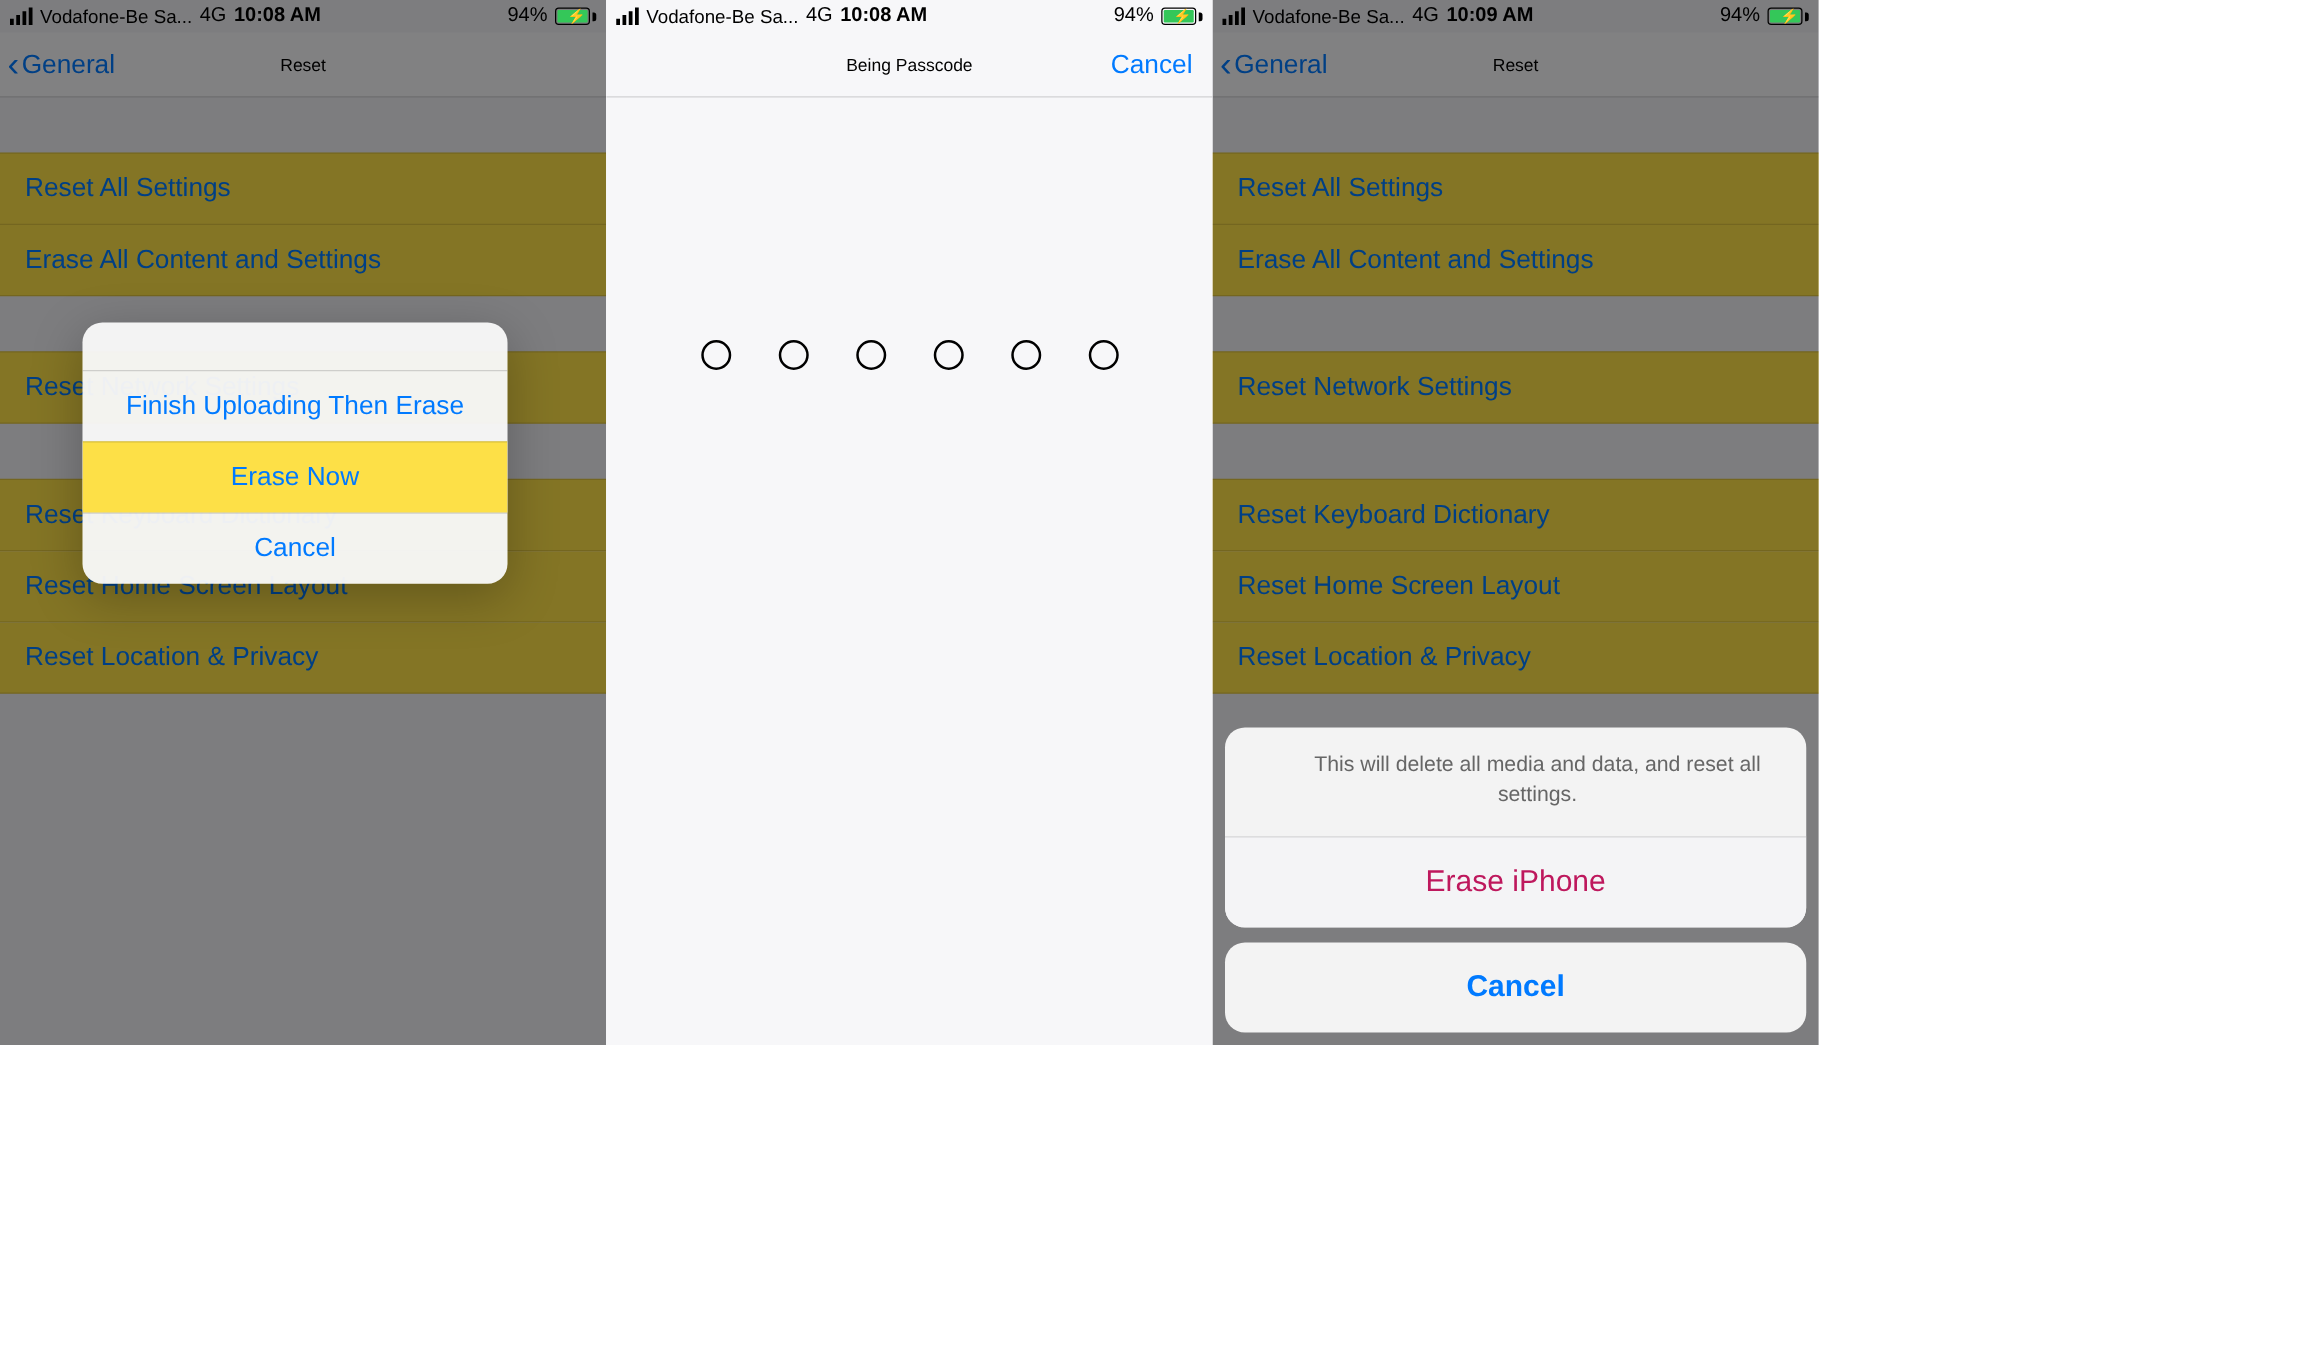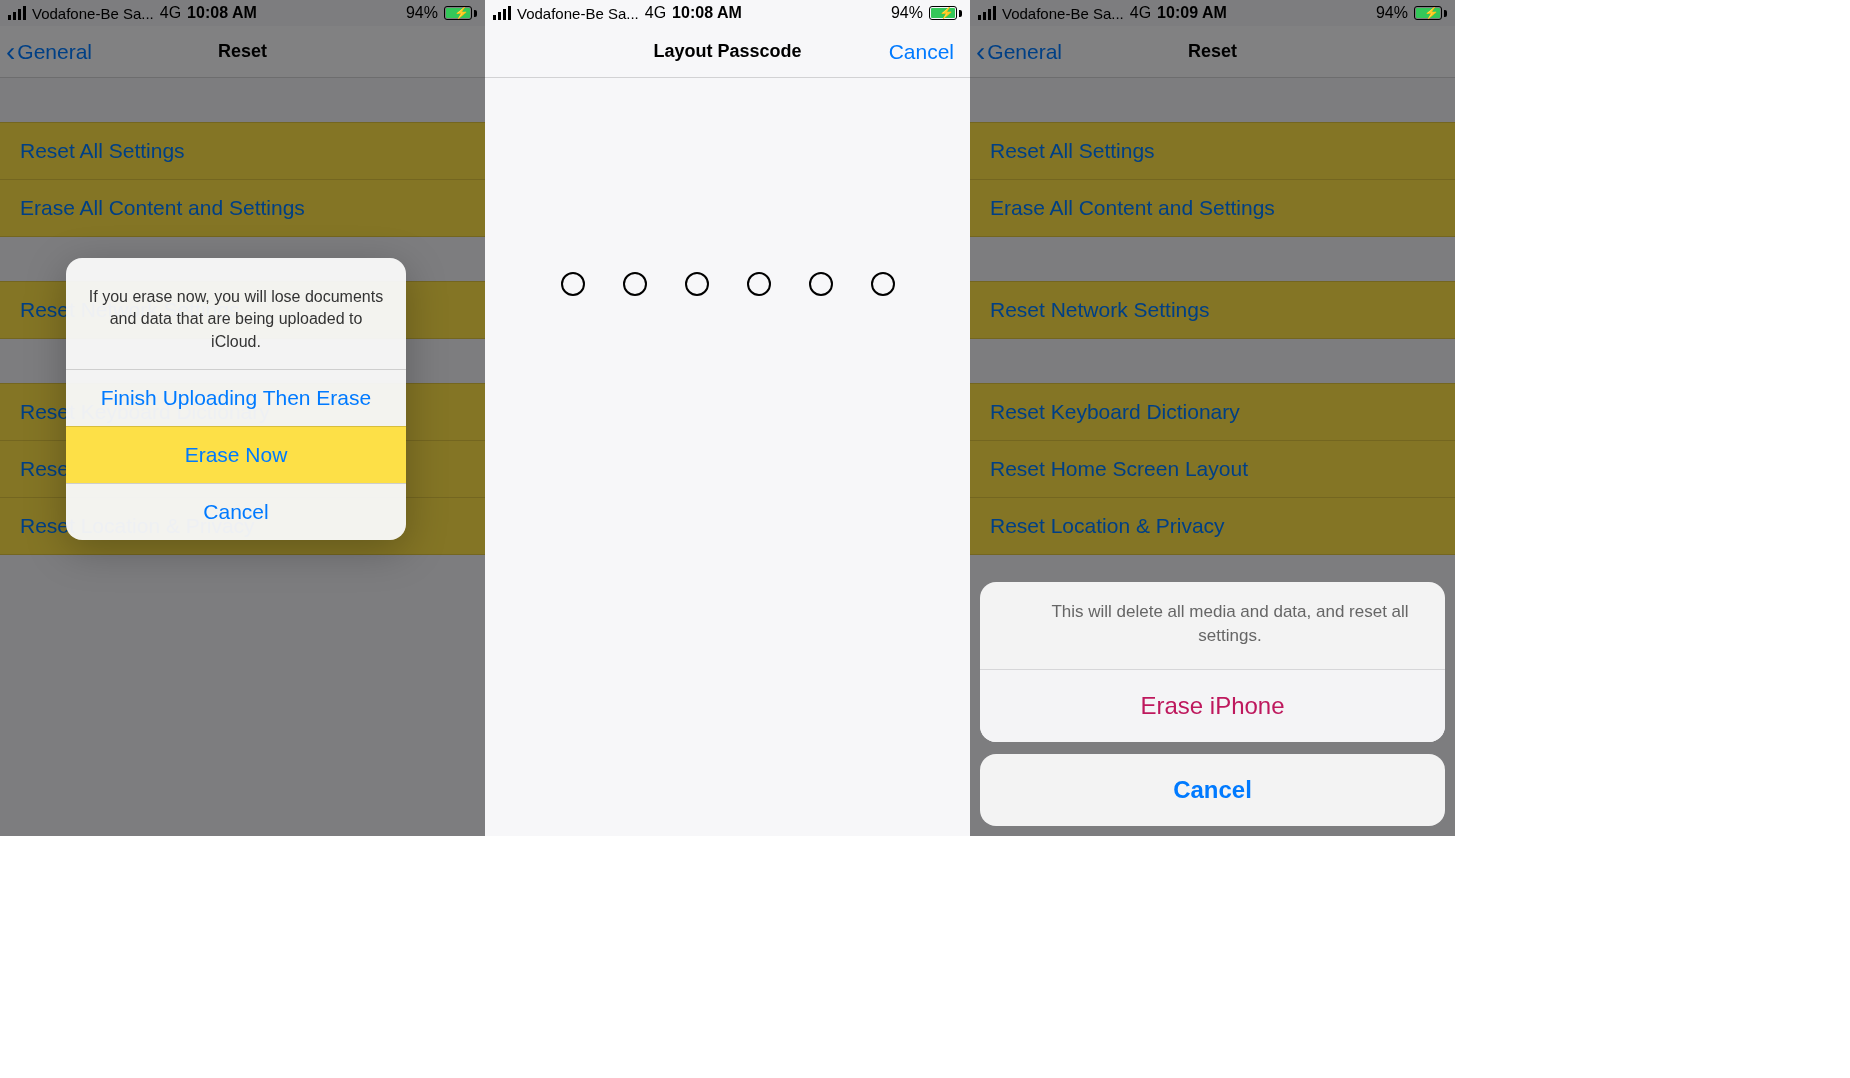--- a/index.html
+++ b/index.html
@@ -24,21 +24,21 @@
   .signal i { display: inline-block; width: 3px; background: #000; }
   .signal i:nth-child(1){height:5px}.signal i:nth-child(2){height:8px}.signal i:nth-child(3){height:11px}.signal i:nth-child(4){height:14px}
   .batt { display:inline-flex; align-items:center; gap:2px; }
   .batt .body { width: 28px; height: 14px; border: 1.5px solid #000; border-radius: 3px; position: relative; overflow:hidden; }
   .batt .fill { position:absolute; left:1px; top:1px; bottom:1px; width: 94%; background: #34c759; border-radius:1px; }
   .batt .tip { width:3px; height:7px; background:#000; border-radius:0 2px 2px 0; }
   .batt .bolt { position:absolute; left:9px; top:-1px; font-size:12px; color:#000; }
 
   
   .nav { position: relative; height: 52px; display:flex; align-items:center; justify-content:center; border-bottom:1px solid rgba(0,0,0,0.15); background: #f7f7f9; }
-  .nav .title { font-size: 18px; font-weight: 700; }
+  .nav .title { font-size: 14px; font-weight: 400; }
   .nav .back { position:absolute; left:6px; top:0; bottom:0; display:flex; align-items:center; gap:2px; color:#007aff; font-size:21px; }
   .nav .back .chev { font-size:28px; line-height:1; font-weight:300; }
   .nav .right-btn { position:absolute; right:16px; top:0; bottom:0; display:flex; align-items:center; color:#007aff; font-size:21px; }
 
   
   .group { margin-top: 44px; }
   .row { background:#fde047; border-top:1px solid rgba(0,0,0,0.12); border-bottom:1px solid rgba(0,0,0,0.12); padding: 16px 20px; font-size:21px; color:#007aff; }
   .row + .row { border-top: none; }
   .row:first-child { border-top:1px solid rgba(0,0,0,0.12); }
 
@@ -112,21 +112,20 @@
     <div class="group">
       <div class="row">Reset Keyboard Dictionary</div>
       <div class="row">Reset Home Screen Layout</div>
       <div class="row">Reset Location &amp; Privacy</div>
     </div>
 
     <div class="dim"></div>
 
     <div class="alert">
       <div class="hdr">
-        <div class="t2">If you erase now, you will lose documents and data that are being uploaded to iCloud.</div>
       </div>
       <div class="btn">Finish Uploading Then Erase</div>
       <div class="btn active">Erase Now</div>
       <div class="btn">Cancel</div>
     </div>
   </div>
 
   <div class="phone p2">
     <div class="status">
       <div class="left">
@@ -145,21 +144,21 @@
         <span class="batt">
             <span class="body">
               <span class="fill"></span>
               <span class="bolt">⚡</span>
             </span>
             <span class="tip"></span>
           </span>
       </div>
     </div>
     <div class="nav">
-      <div class="title">Layout Passcode</div>
+      <div class="title">Being Passcode</div>
       <div class="right-btn">Cancel</div>
     </div>
 
     <div class="passwrap">
       <div class="dots">
         <span></span>
         <span></span>
         <span></span>
         <span></span>
         <span></span>

